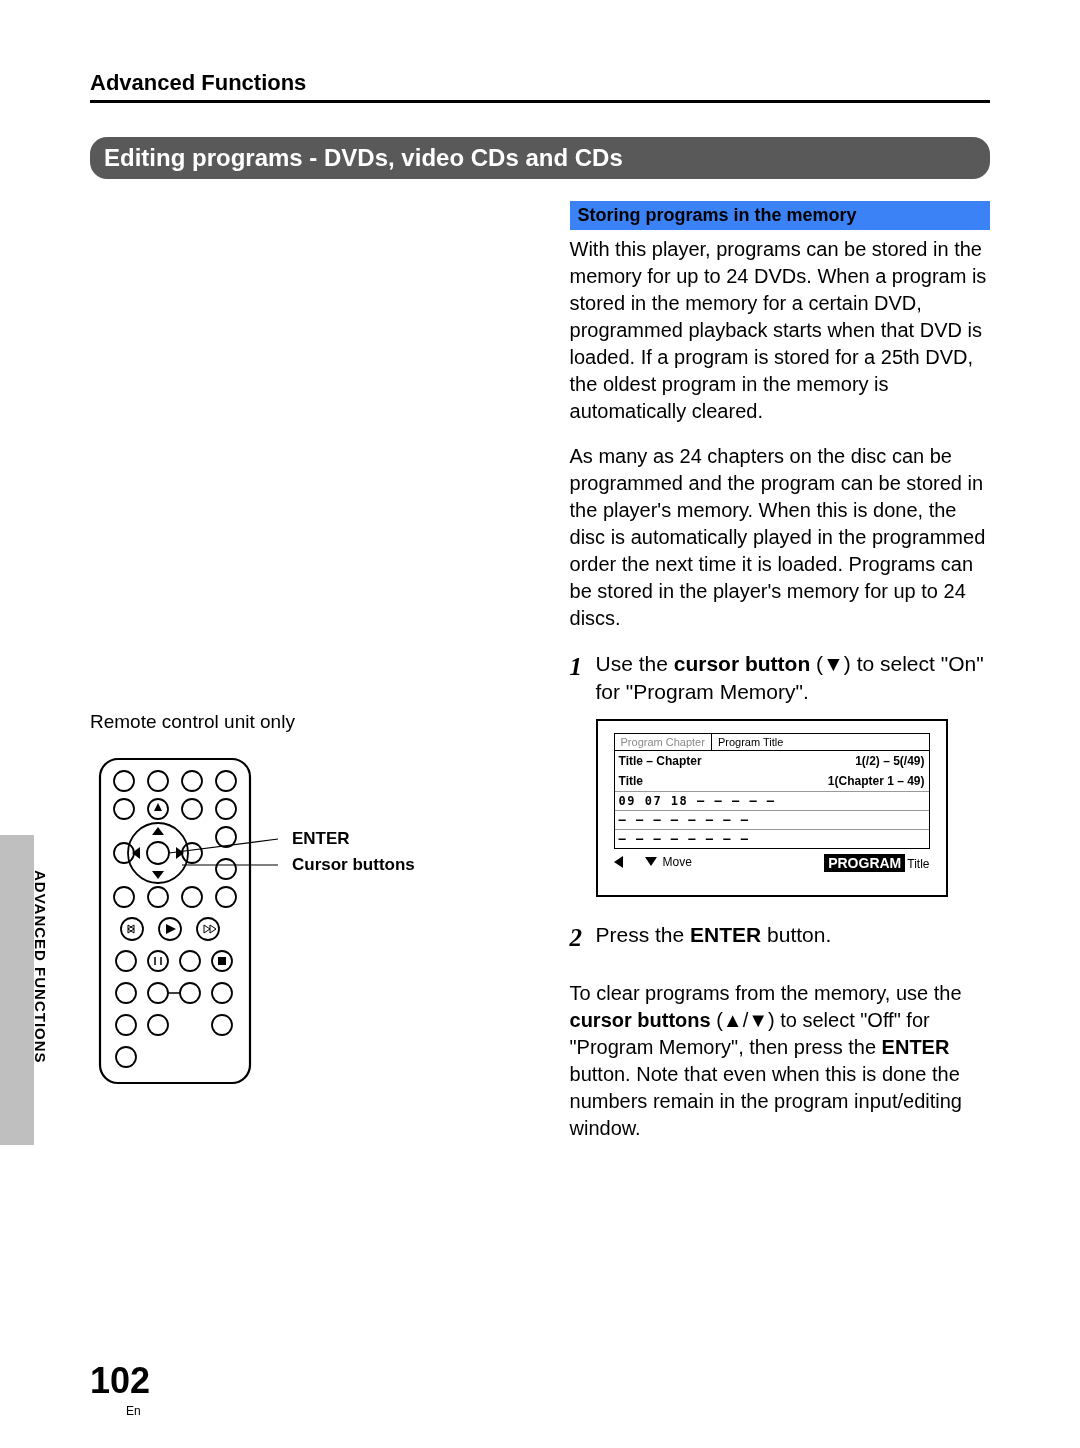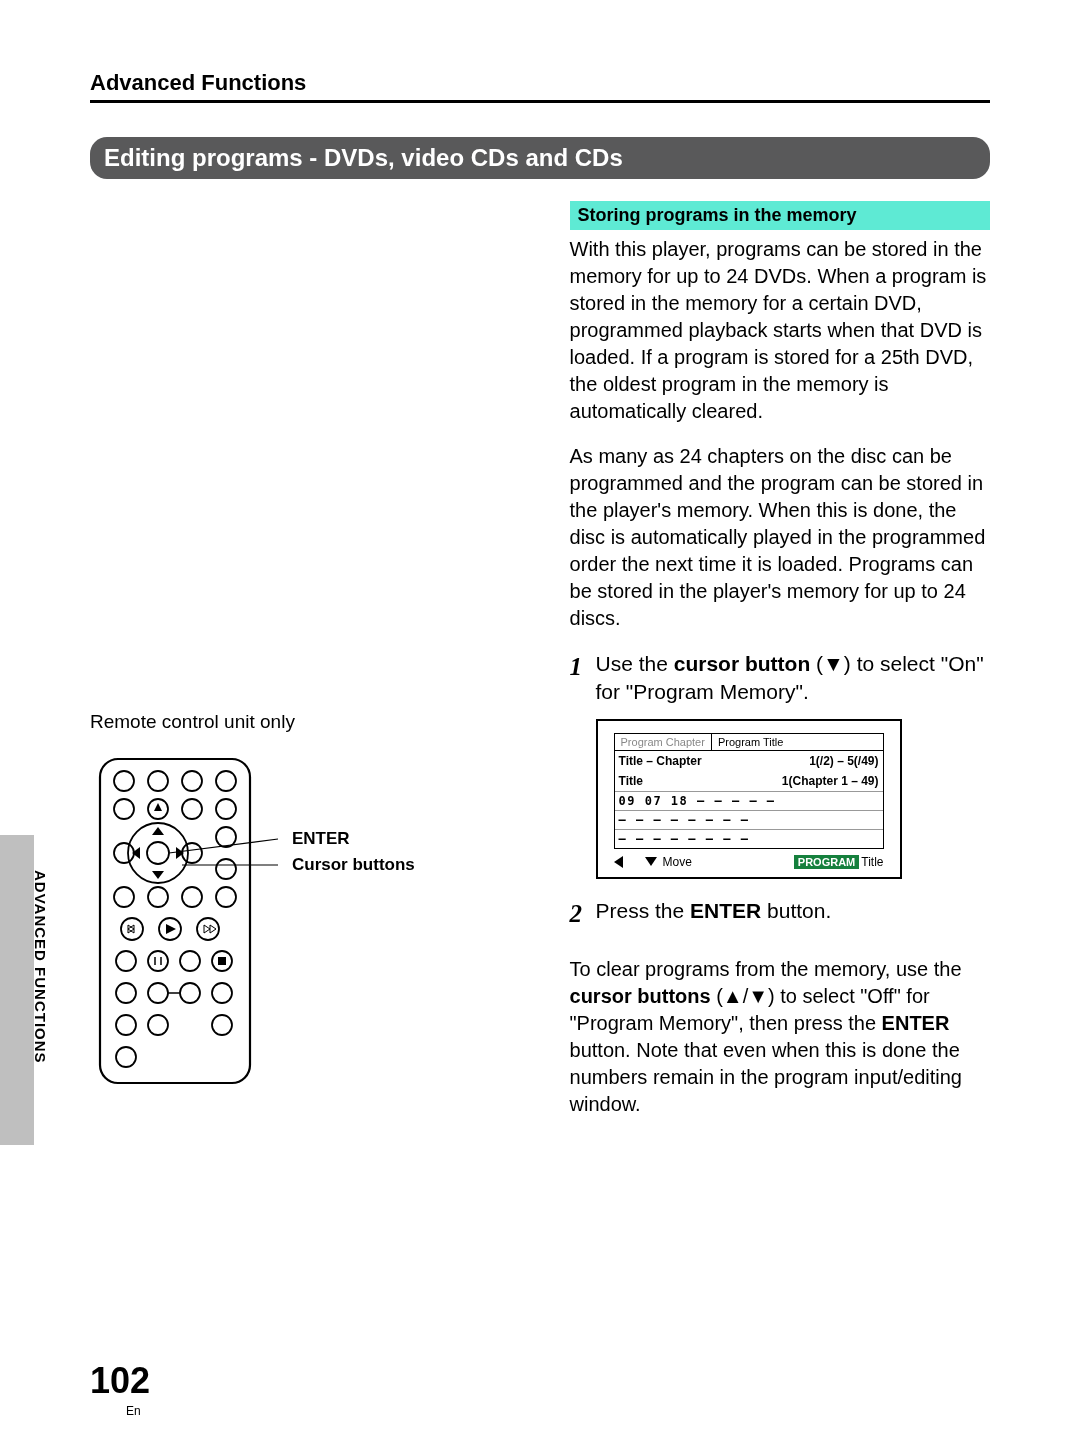--- a/index.html
+++ b/index.html
@@ -40,21 +40,21 @@
     gap: 24px;
   }
   .left-col {
     width: 52%;
     position: relative;
   }
   .right-col {
     width: 48%;
   }
   .sub-bar {
-    background: #5eead4;
+    background: #3b82f6;
     font-weight: bold;
     font-size: 18px;
     padding: 4px 8px;
     margin-bottom: 6px;
   }
   .body-text {
     font-size: 20px;
     line-height: 1.35;
     margin-bottom: 18px;
   }
@@ -85,24 +85,24 @@
     font-style: italic;
     font-size: 25px;
     font-family: "Times New Roman", serif;
     width: 26px;
     flex-shrink: 0;
   }
   .step-text { flex: 1; }
   .step b { font-weight: bold; }
   .osd {
     border: 2px solid #000;
-    margin: 12px 0 18px 26px;
-    padding: 12px 16px 8px 16px;
-    font-size: 12px;
-    width: 306px;
+    margin: 12px 0 24px 26px;
+    padding: 12px 16px 24px 16px;
+    font-size: 12px;
+    width: 352px;
   }
   .osd-tabs {
     display: flex;
     border: 1px solid #000;
   }
   .osd-tab {
     padding: 2px 6px;
     font-size: 11px;
     border-right: 1px solid #000;
   }
@@ -147,23 +147,23 @@
   }
   .osd-footer {
     display: flex;
     justify-content: space-between;
     padding-top: 6px;
     font-size: 12px;
     align-items: flex-start;
   }
   .osd-footer-left { display:flex; align-items:center; gap:6px; }
   .program-btn {
-    background: #15803d;
+    background: #000000;
     color: #fff;
-    font-size: 11px;
+    font-size: 14px;
     padding: 1px 4px;
     font-weight: bold;
     margin-right: 2px;
   }
   .tri-left {
     width: 0; height: 0;
     border-top: 6px solid transparent;
     border-bottom: 6px solid transparent;
     border-right: 9px solid #000;
     display: inline-block;

